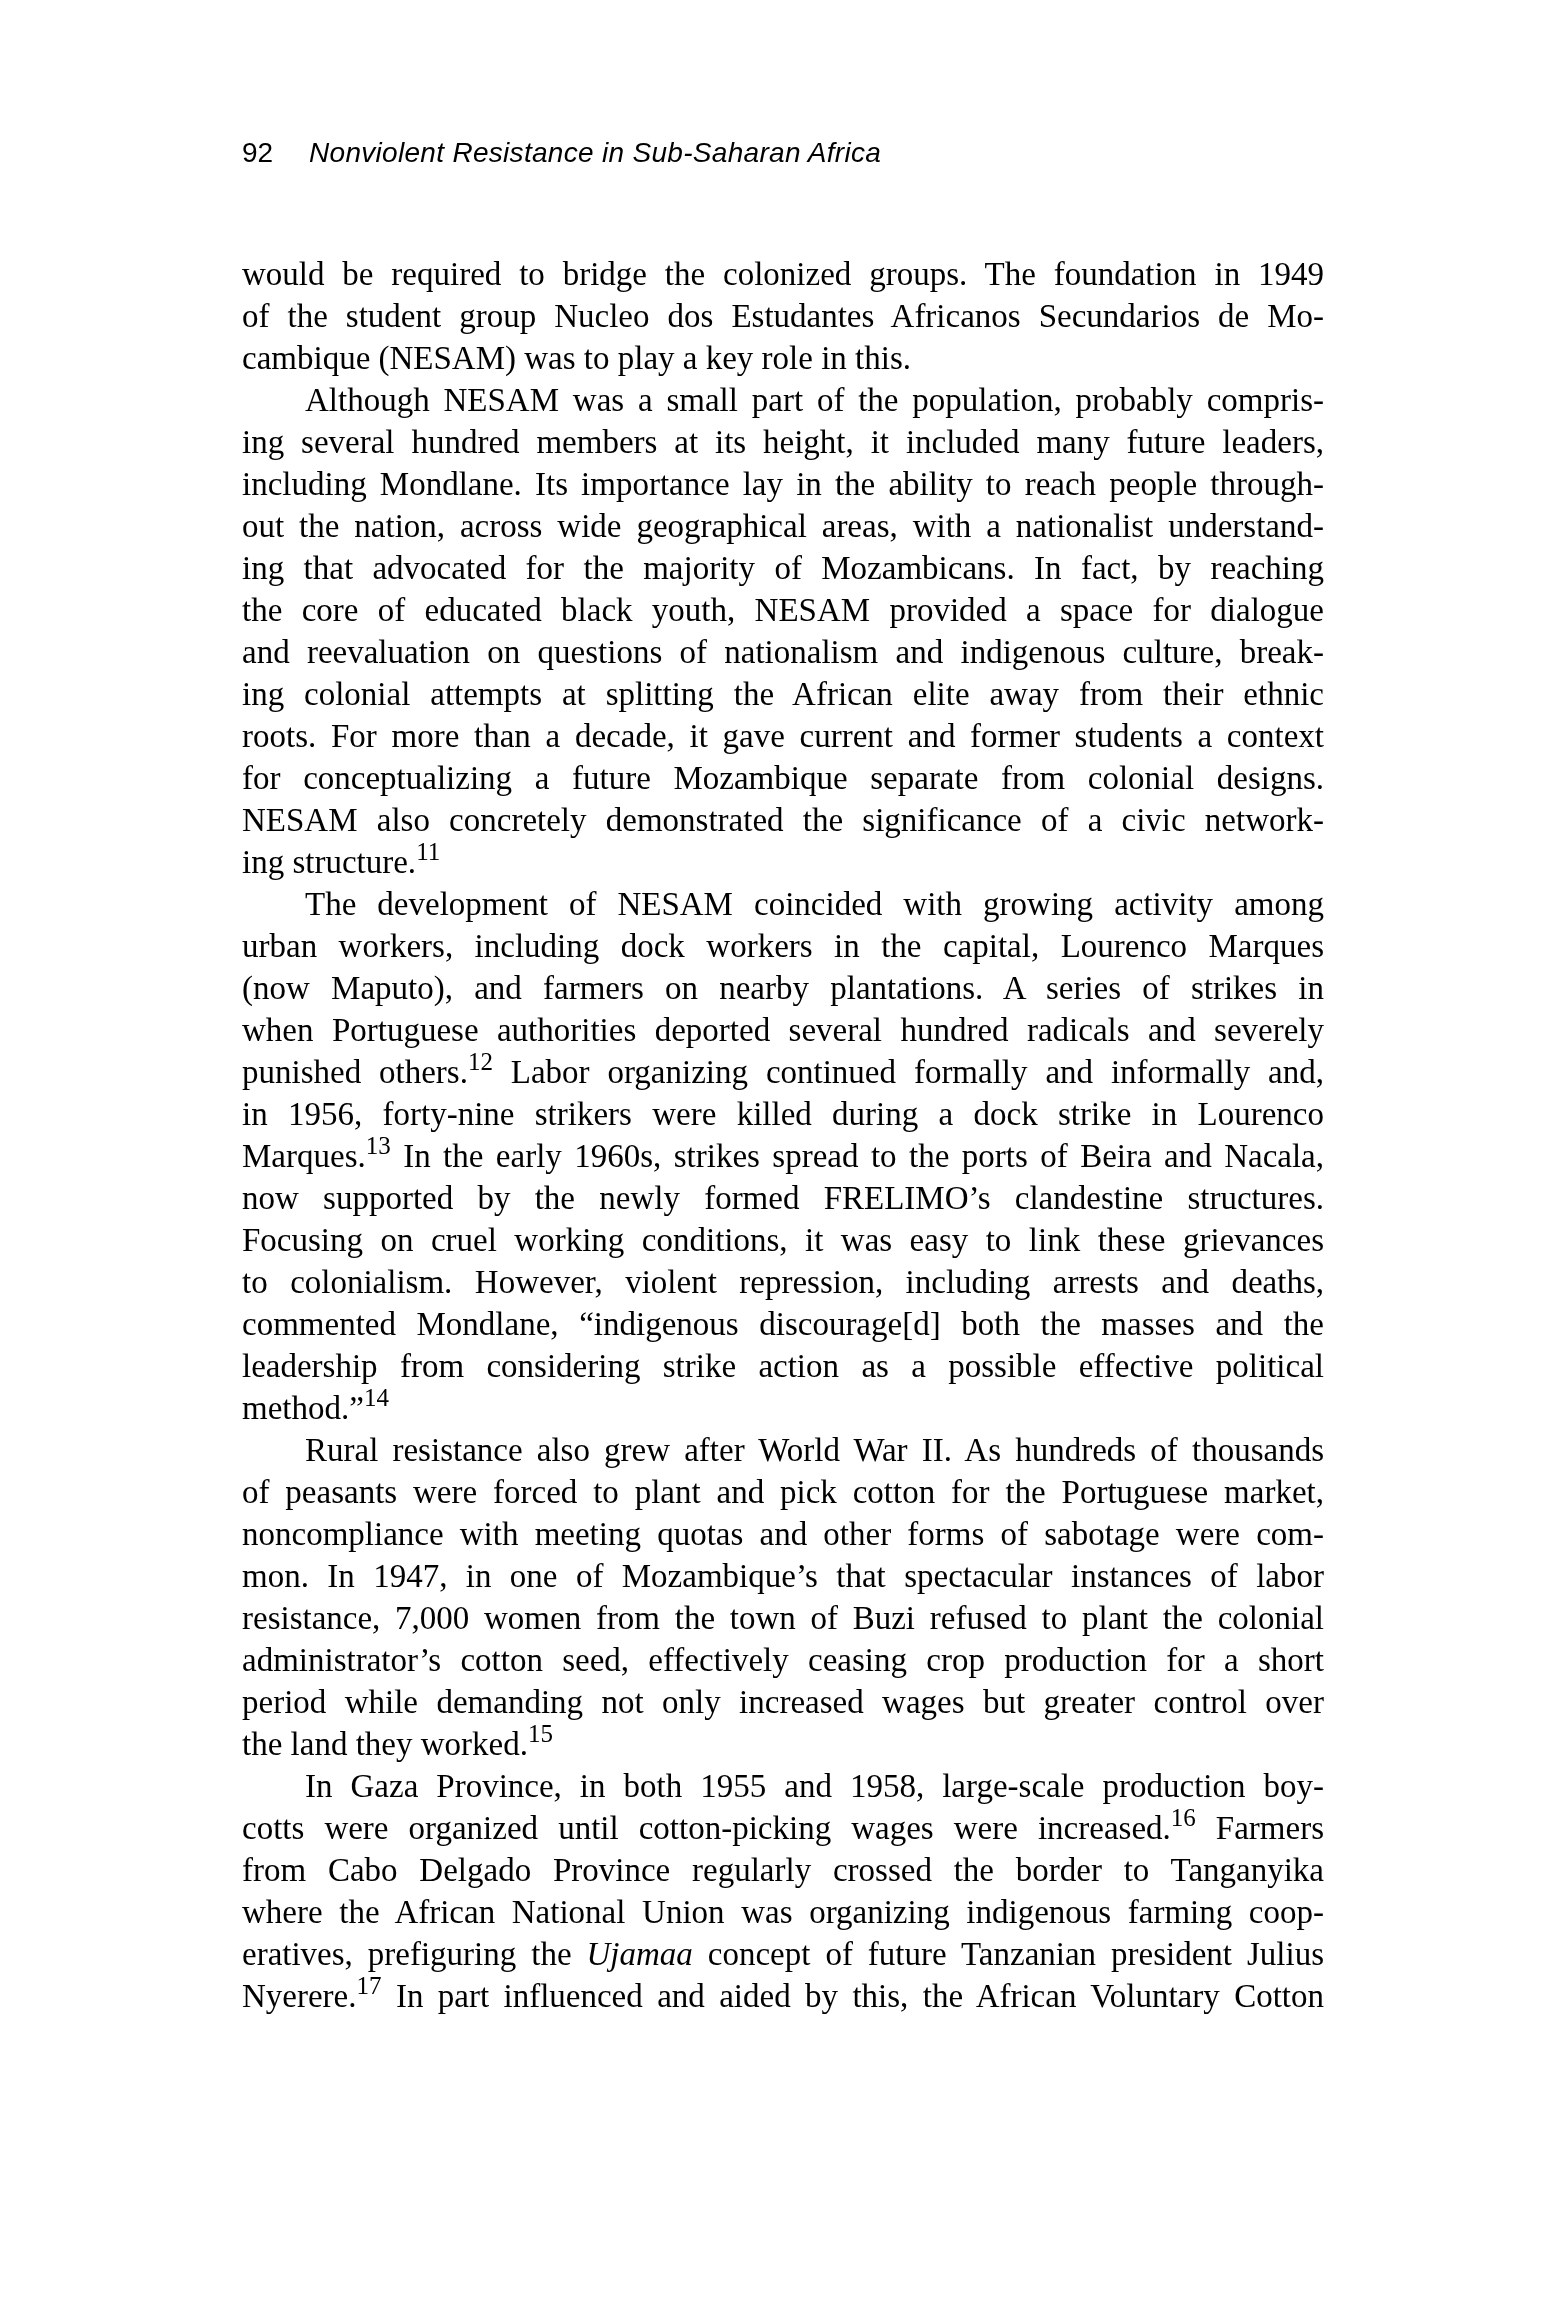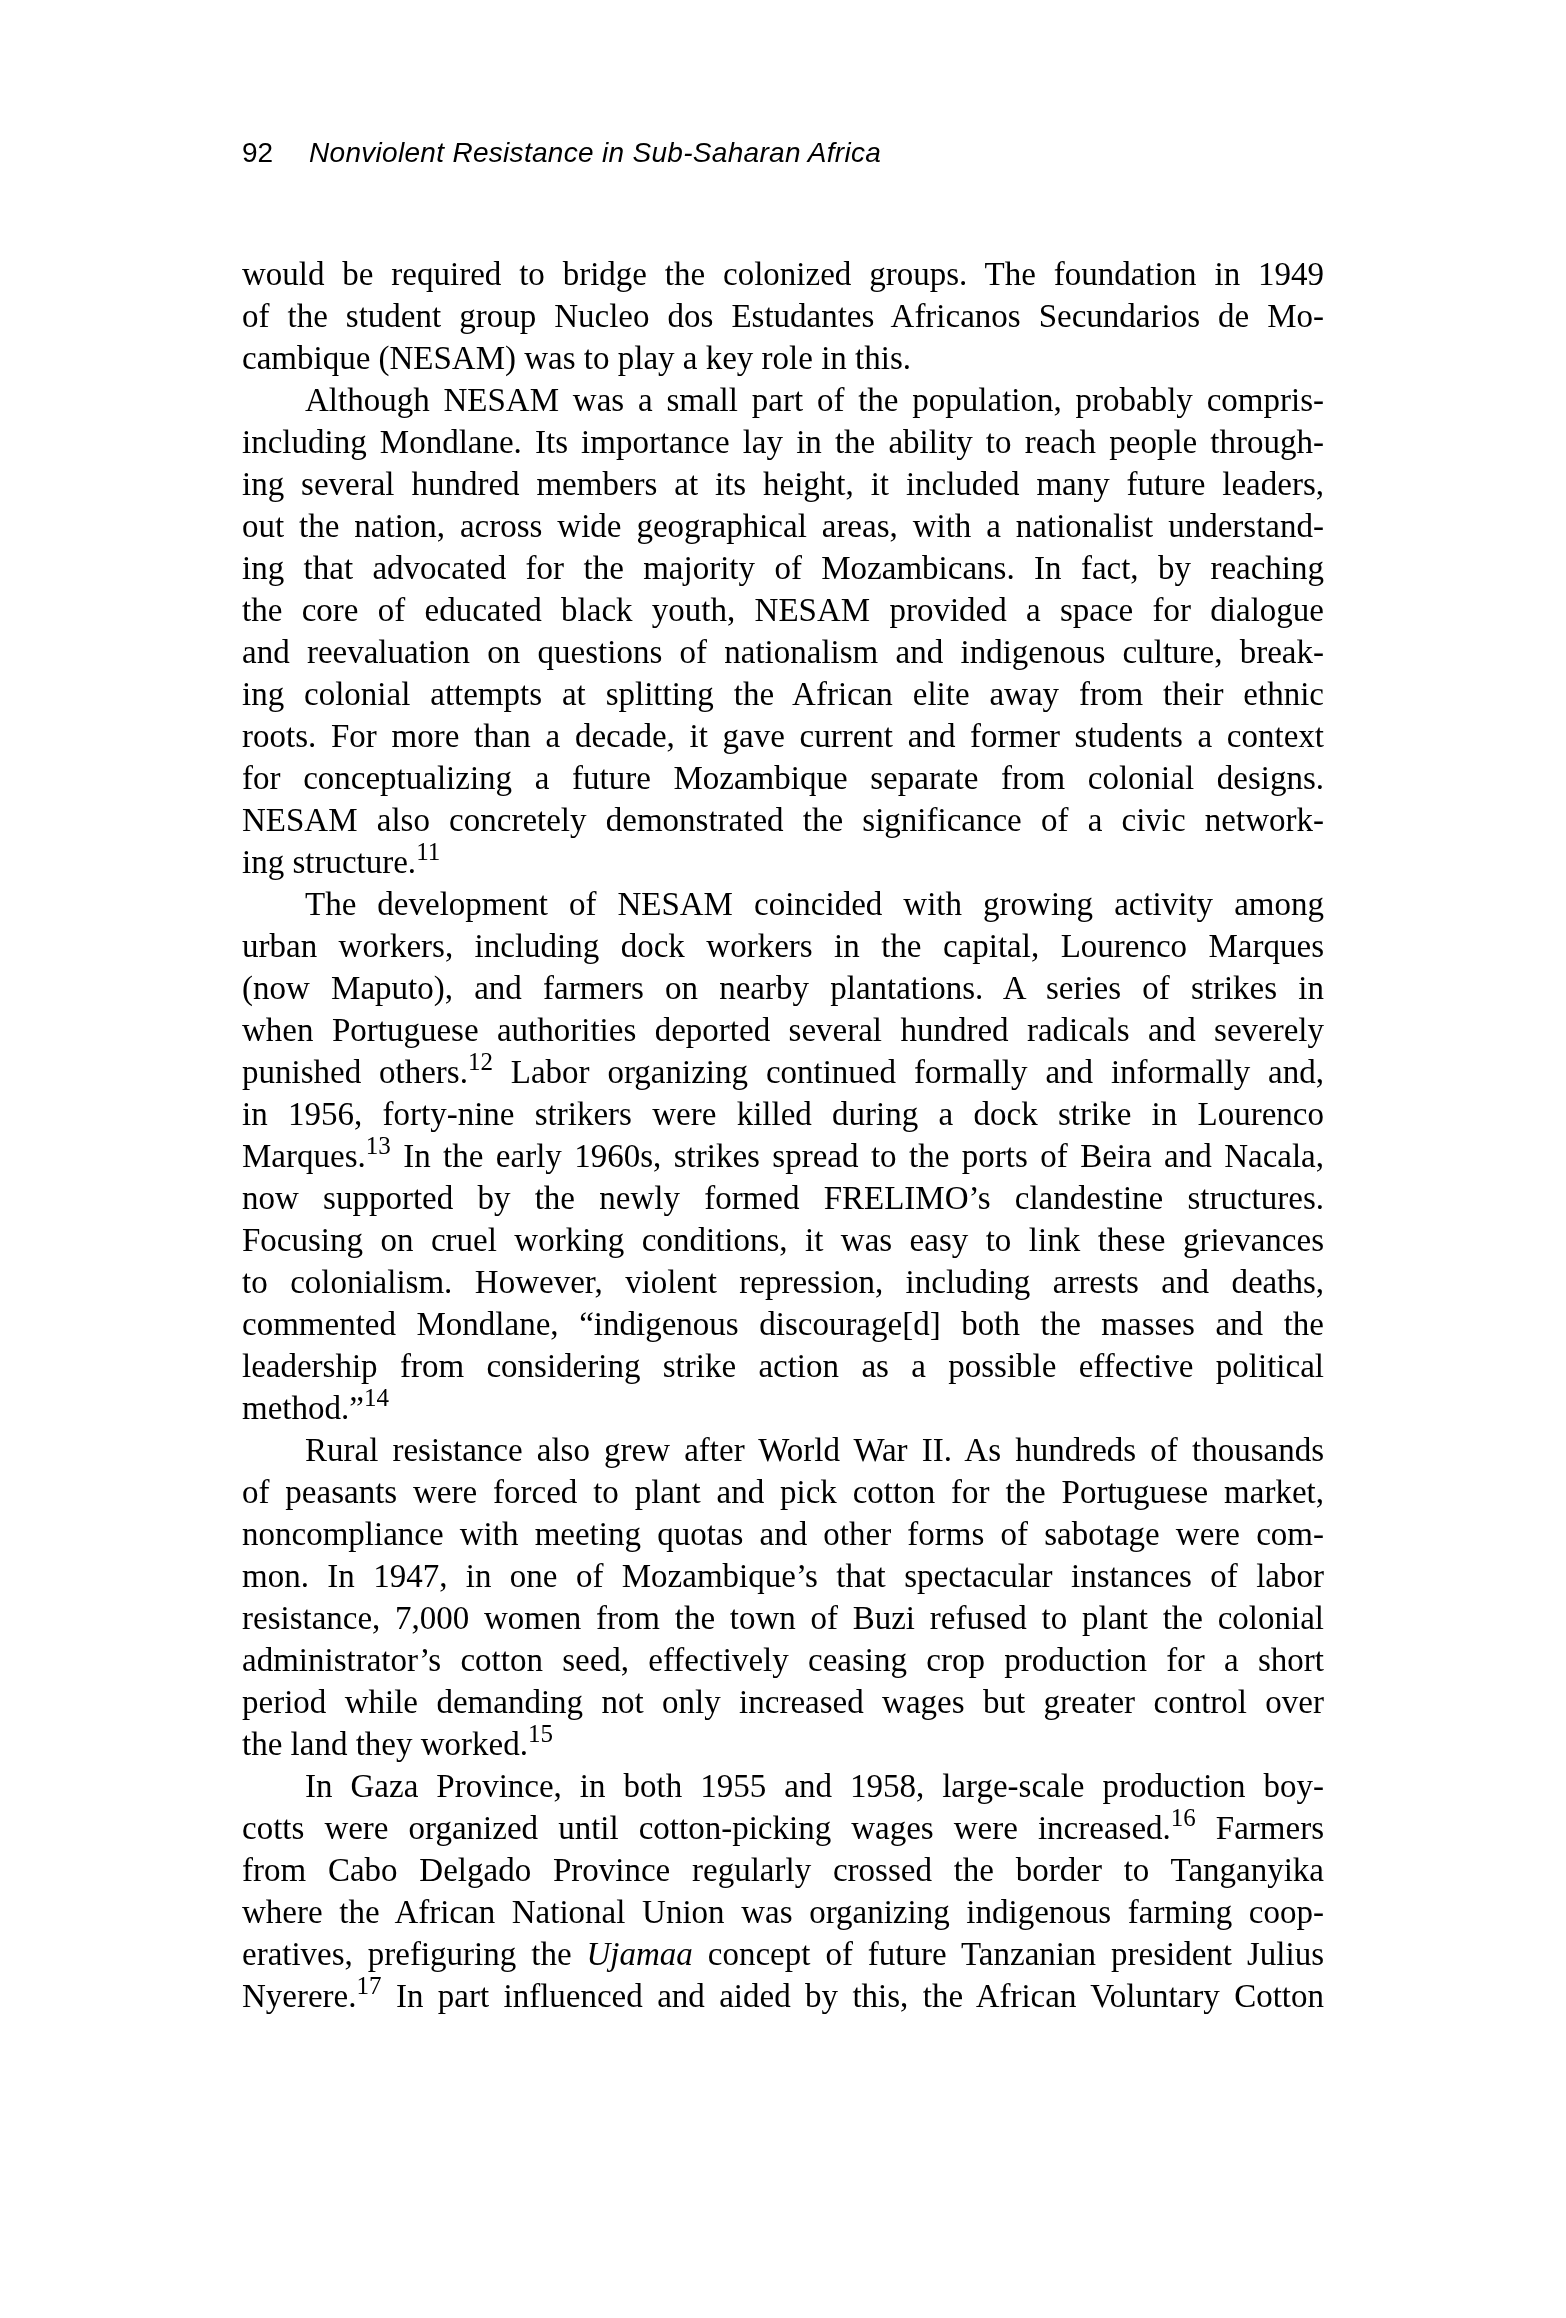--- a/index.html
+++ b/index.html
@@ -89,26 +89,26 @@
       <span class="line-inner">of the student group Nucleo dos Estudantes Africanos Secundarios de Mo-</span>
     </div>
   <div class="line last">
       <span class="line-inner">cambique (NESAM) was to play a key role in this.</span>
     </div>
 
   <div class="line indent">
       <span class="line-inner">Although NESAM was a small part of the population, probably compris-</span>
     </div>
   <div class="line">
+      <span class="line-inner">ing several hundred members at its height, it included many future leaders,</span>
+    </div>
+  <div class="line">
       <span class="line-inner">including Mondlane. Its importance lay in the ability to reach people through-</span>
     </div>
   <div class="line">
-      <span class="line-inner">ing several hundred members at its height, it included many future leaders,</span>
-    </div>
-  <div class="line">
       <span class="line-inner">out the nation, across wide geographical areas, with a nationalist understand-</span>
     </div>
   <div class="line">
       <span class="line-inner">ing that advocated for the majority of Mozambicans. In fact, by reaching</span>
     </div>
   <div class="line">
       <span class="line-inner">the core of educated black youth, NESAM provided a space for dialogue</span>
     </div>
   <div class="line">
       <span class="line-inner">and reevaluation on questions of nationalism and indigenous culture, break-</span>

